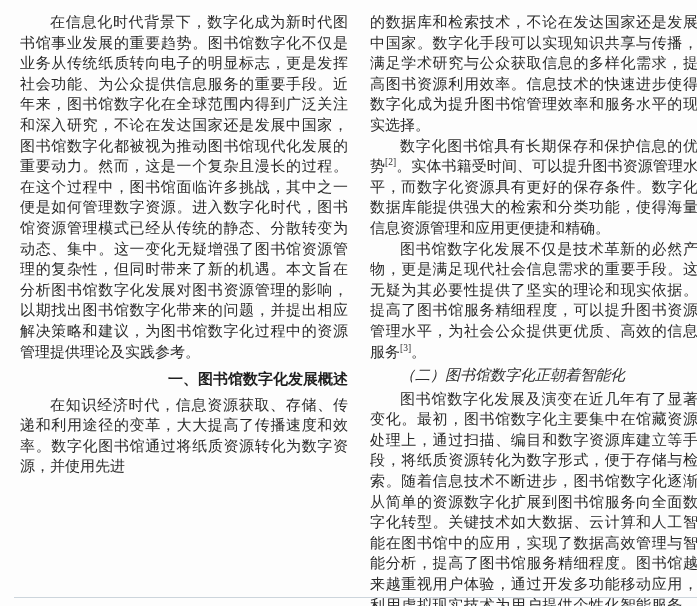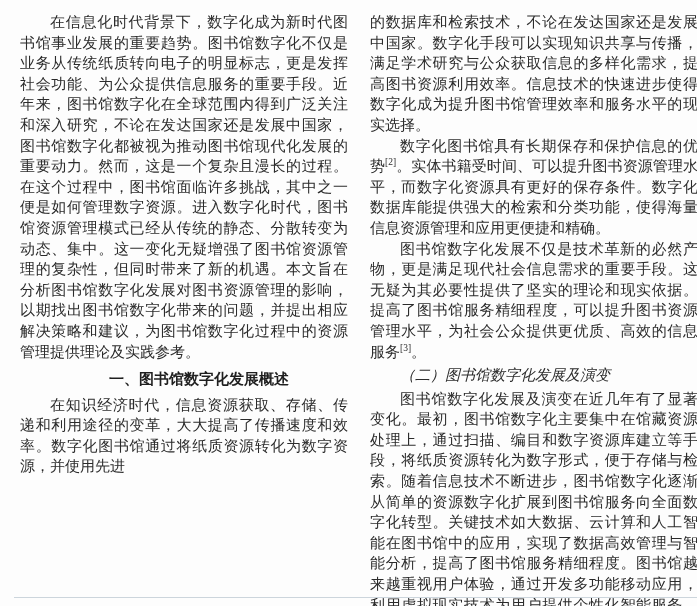--- a/index.html
+++ b/index.html
@@ -29,21 +29,21 @@
   }
   .col p { margin: 0; text-indent: 2em; }
   .col p.p-cont { text-indent: 0; }
   .col h2.h1 {
     font-family: "Liberation Sans", "DejaVu Sans", sans-serif;
     font-size: 15px;
     font-weight: bold;
     color: #1f1f1f;
     margin: 7px 0 5px 0;
     text-indent: 2em;
-    text-align: center;
+    text-align: right;
   }
   .col h3.h2 {
     font-size: 15px;
     font-weight: normal;
     font-style: italic;
     margin: 3px 0 3px 0;
     text-indent: 2em;
     text-align: left;
   }
   sup {
@@ -66,18 +66,18 @@
   <div class="cols">
     <div class="col">
         <p class="p"><span>在信息化时代背景下，数字化成为新时代图书馆事业发展的重要趋势。图书馆数字化不仅是业务从传统纸质转向电子的明显标志，更是发挥社会功能、为公众提供信息服务的重要手段。近年来，图书馆数字化在全球范围内得到广泛关注和深入研究，不论在发达国家还是发展中国家，图书馆数字化都被视为推动图书馆现代化发展的重要动力。然而，这是一个复杂且漫长的过程。在这个过程中，图书馆面临许多挑战，其中之一便是如何管理数字资源。进入数字化时代，图书馆资源管理模式已经从传统的静态、分散转变为动态、集中。这一变化无疑增强了图书馆资源管理的复杂性，但同时带来了新的机遇。本文旨在分析图书馆数字化发展对图书资源管理的影响，以期找出图书馆数字化带来的问题，并提出相应解决策略和建议，为图书馆数字化过程中的资源管理提供理论及实践参考。</span></p>
         <h2 class="h1"><span>一、图书馆数字化发展概述</span></h2>
         <p class="p"><span>在知识经济时代，信息资源获取、存储、传递和利用途径的变革，大大提高了传播速度和效率。数字化图书馆通过将纸质资源转化为数字资源，并使用先进</span></p>
       </div>
     <div class="col">
         <p class="p-cont"><span>的数据库和检索技术，不论在发达国家还是发展中国家。数字化手段可以实现知识共享与传播，满足学术研究与公众获取信息的多样化需求，提高图书资源利用效率。信息技术的快速进步使得数字化成为提升图书馆管理效率和服务水平的现实选择。</span></p>
         <p class="p"><span>数字化图书馆具有长期保存和保护信息的优势</span><sup>[2]</sup><span>。实体书籍受时间、可以提升图书资源管理水平，而数字化资源具有更好的保存条件。数字化数据库能提供强大的检索和分类功能，使得海量信息资源管理和应用更便捷和精确。</span></p>
         <p class="p"><span>图书馆数字化发展不仅是技术革新的必然产物，更是满足现代社会信息需求的重要手段。这无疑为其必要性提供了坚实的理论和现实依据。提高了图书馆服务精细程度，可以提升图书资源管理水平，为社会公众提供更优质、高效的信息服务</span><sup>[3]</sup><span>。</span></p>
-        <h3 class="h2"><span>（二）图书馆数字化发展及演变</span></h3>
+        <h3 class="h2"><span>（二）图书馆数字化正朝着智能化</span></h3>
         <p class="p"><span>图书馆数字化发展及演变在近几年有了显著变化。最初，图书馆数字化主要集中在馆藏资源处理上，通过扫描、编目和数字资源库建立等手段，将纸质资源转化为数字形式，便于存储与检索。随着信息技术不断进步，图书馆数字化逐渐从简单的资源数字化扩展到图书馆服务向全面数字化转型。关键技术如大数据、云计算和人工智能在图书馆中的应用，实现了数据高效管理与智能分析，提高了图书馆服务精细程度。图书馆越来越重视用户体验，通过开发多功能移动应用，利用虚拟现实技术为用户提供个性化智能服务。图书馆数字化正朝着智能化、个性化和全面化方向演变，推动图书馆事业发展。</span></p>
       </div>
   </div>
   <div class="bottom-rule"></div>
 </div>
 
 </body></html>

